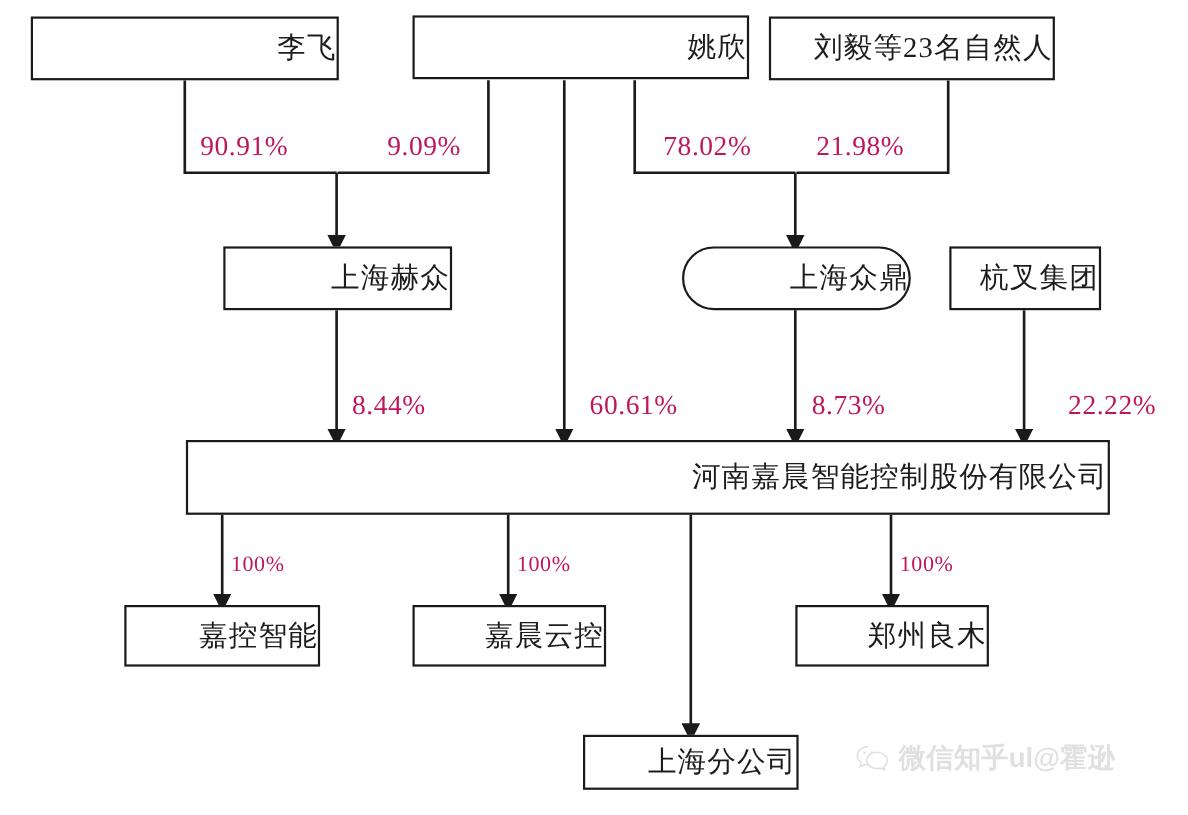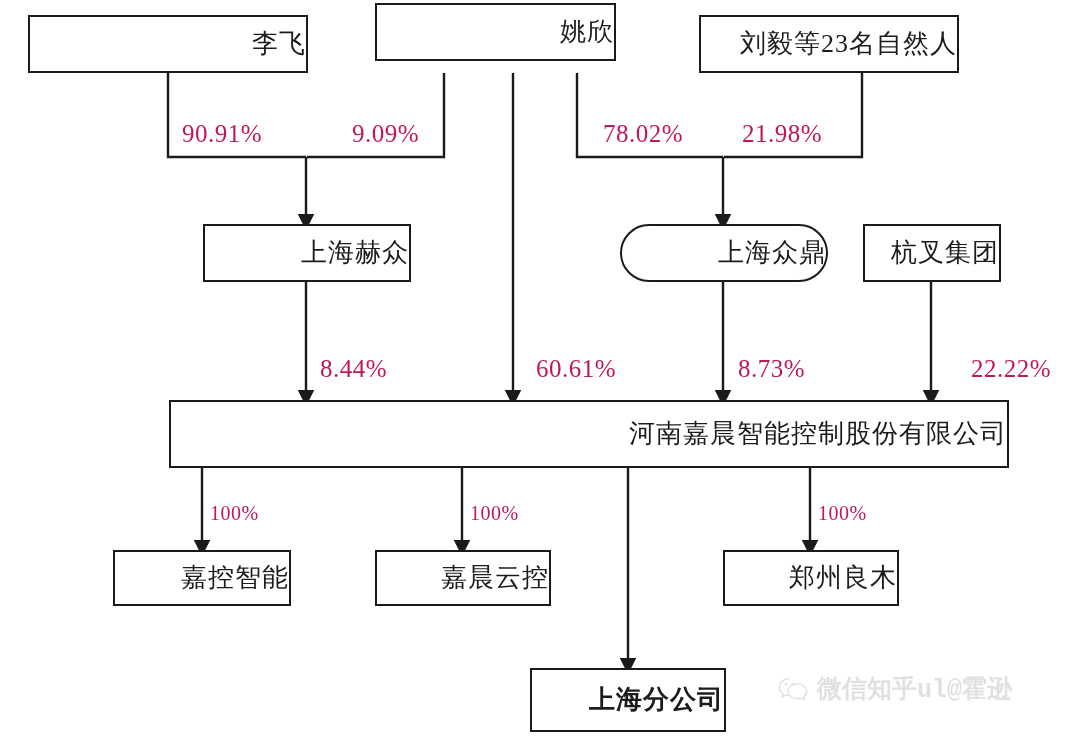--- a/index.html
+++ b/index.html
@@ -67,21 +67,21 @@
     left: 778px;
     top: 672px;
     display: flex;
     align-items: center;
     gap: 9px;
     opacity: 0.30;
     z-index: 5;
     pointer-events: none;
   }
   #watermark .wm-text {
-    font-family: Liberation Mono, monospace;
+    font-family: Liberation Sans, sans-serif;
     font-size: 25px;
     font-weight: 700;
     color: #9a9a9a;
     letter-spacing: 0px;
     white-space: nowrap;
   }
   #watermark .wm-icon {
     width: 30px;
     height: 30px;
     flex: 0 0 auto;
@@ -129,21 +129,21 @@
 
       <path d="M 628 456 L 628 666" marker-end="url(#arrow)"></path>
 
     </g>
   </svg>
 
   <div class="node" style="left:28px; top:15px; width:280px; height:58px;">
     <span class="node-label">李飞</span>
   </div>
 
-  <div class="node" style="left:375px; top:3px; width:241px; height:58px;">
+  <div class="node" style="left:375px; top:14px; width:306px; height:58px;">
     <span class="node-label">姚欣</span>
   </div>
 
   <div class="node" style="left:699px; top:15px; width:260px; height:58px;">
     <span class="node-label">刘毅等23名自然人</span>
   </div>
 
   <div class="node" style="left:203px; top:224px; width:208px; height:58px;">
     <span class="node-label">上海赫众</span>
   </div>
@@ -165,21 +165,21 @@
   </div>
 
   <div class="node" style="left:375px; top:550px; width:176px; height:56px;">
     <span class="node-label">嘉晨云控</span>
   </div>
 
   <div class="node" style="left:723px; top:550px; width:176px; height:56px;">
     <span class="node-label">郑州良木</span>
   </div>
 
-  <div class="node" style="left:530px; top:668px; width:196px; height:64px;font-weight:bold;">
+  <div class="node" style="left:530px; top:668px; width:196px; height:50px;">
     <span class="node-label">上海分公司</span>
   </div>
 
   <div class="pct" style="left:182px; top:120px;">90.91%</div>
 
   <div class="pct" style="left:352px; top:120px;">9.09%</div>
 
   <div class="pct" style="left:603px; top:120px;">78.02%</div>
 
   <div class="pct" style="left:742px; top:120px;">21.98%</div>

